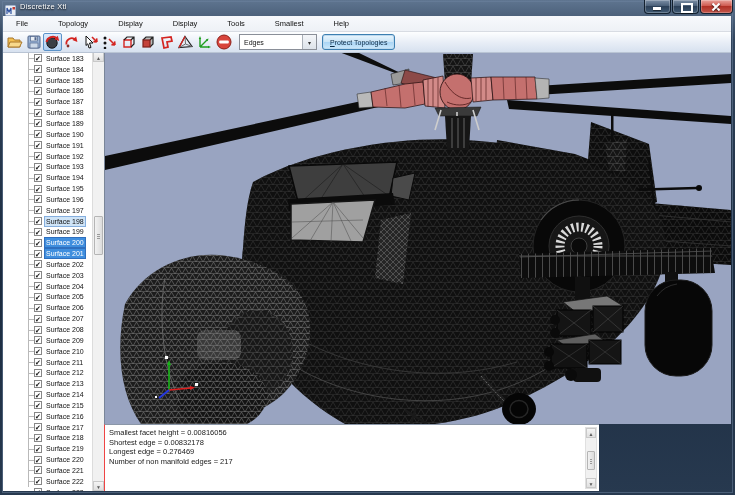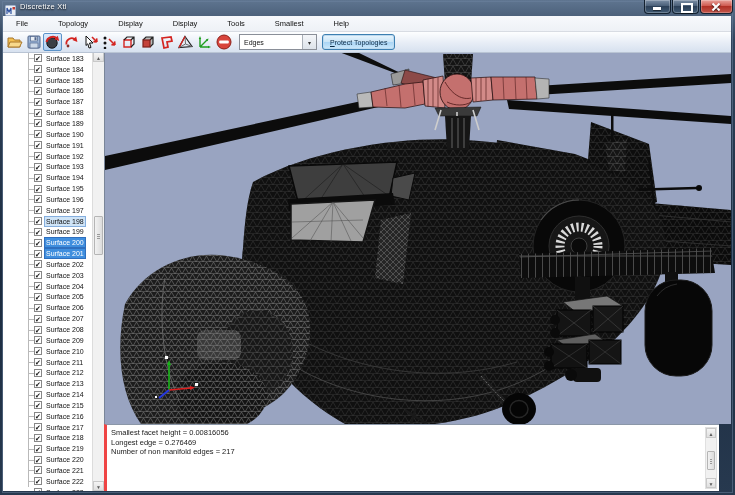--- a/index.html
+++ b/index.html
@@ -77,22 +77,22 @@
       background:linear-gradient(90deg,#f2f2f2,#dcdcdc);}
   .vscroll .thumb i{position:absolute;left:2px;right:2px;top:50%;height:5px;margin-top:-2px;
       background:repeating-linear-gradient(180deg,#9a9a9a 0 1px,transparent 1px 2px);}
   .listscroll{left:92px;top:52px;width:12px;height:439px;}
   .listscroll .thumb{top:164px;height:37px;}
   
   .viewport{position:absolute;left:104px;top:52px;width:627px;height:372px;background:var(--vbg,#99a4c1);
       border-left:1px solid #7a8699;box-sizing:border-box;overflow:hidden;}
   .viewport svg{display:block;}
   
-  .statuspanel{position:absolute;left:104px;top:424px;width:615px;height:67px;background:#fff;
-      border-top:1px solid #8b97a8;border-left:3px solid #ef4444;box-sizing:border-box;}
+  .statuspanel{position:absolute;left:104px;top:424px;width:495px;height:67px;background:#fff;
+      border-top:1px solid #8b97a8;border-left:1px solid #ef4444;box-sizing:border-box;}
   .sline{font-size:7.5px;color:#1a1a1a;line-height:9.6px;padding-left:4px;white-space:nowrap;}
   #statuslines{padding-top:3px;}
   .statusscroll{right:2px;top:2px;width:12px;height:62px;border:1px solid #e0e0e0;}
   .statusscroll .thumb{top:23px;height:17px;}
 </style>
 </head>
 <body>
 
 <div class="win">
   <div class="glass"></div>
@@ -550,20 +550,21 @@
         <rect x="60" y="304" width="3" height="3" fill="#fff"></rect>
         <rect x="90" y="331" width="3" height="3" fill="#fff"></rect>
         <rect x="50" y="344" width="2" height="2" fill="#fff"></rect>
       </g>
     </svg>
   </div>
 
   <div class="statuspanel">
     <div id="statuslines">
         <div class="sline">Smallest facet height = 0.00816056</div>
+        <div class="sline">Shortest edge = 0.00832178</div>
         <div class="sline">Longest edge = 0.276469</div>
         <div class="sline">Number of non manifold edges = 217</div>
       </div>
     <div class="vscroll statusscroll">
       <span class="arr up">▲</span>
       <span class="thumb">
           <i></i>
         </span>
       <span class="arr dn">▼</span>
     </div>

